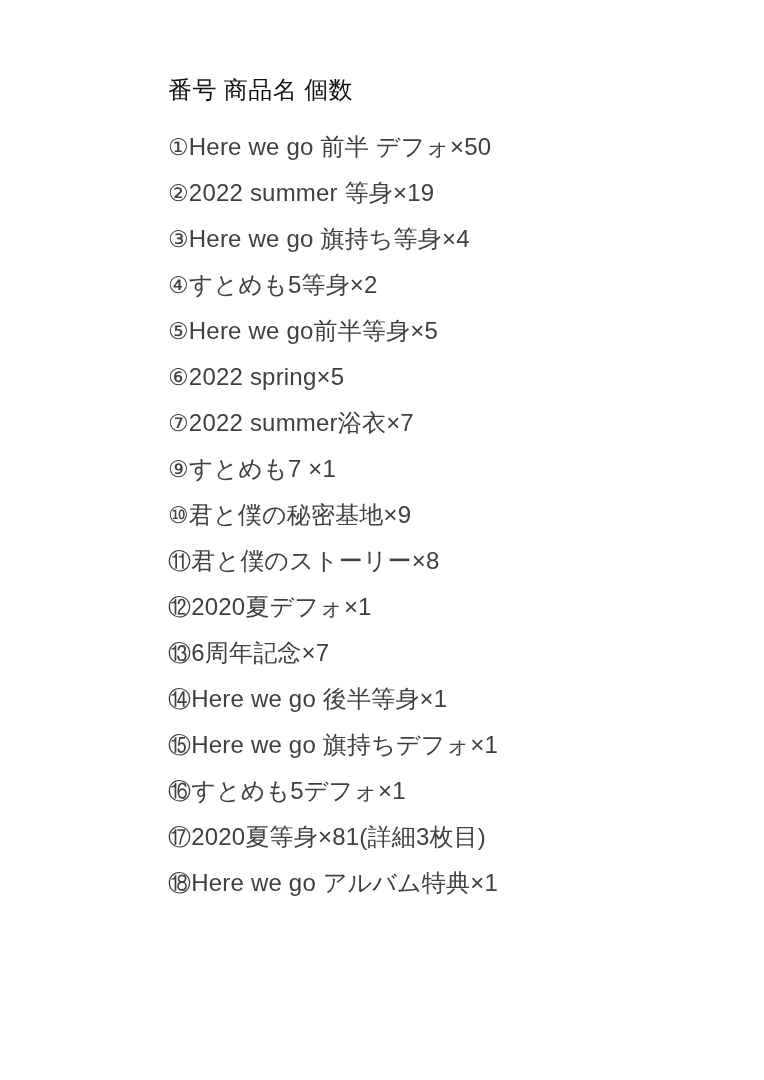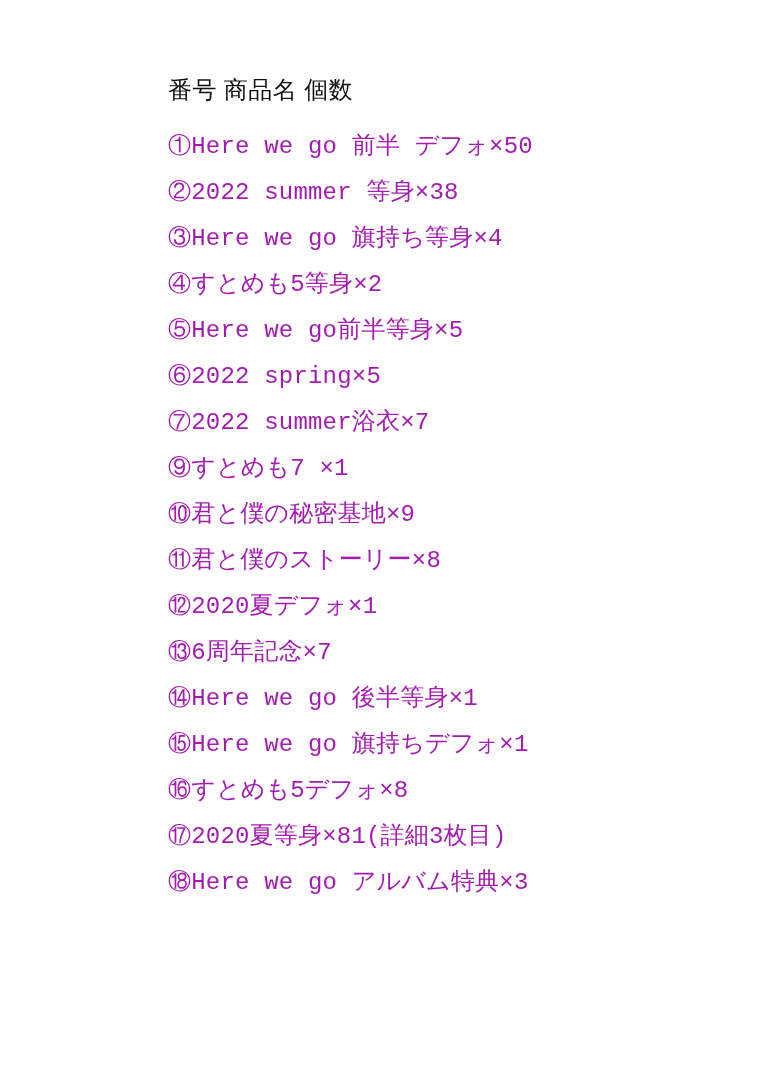--- a/index.html
+++ b/index.html
@@ -31,49 +31,48 @@
     white-space: pre;
   }
   .item-list {
     list-style: none;
     margin: 0;
     padding: 0;
   }
   .item-row {
     font-size: 24px;
     line-height: 46px;
-    color: #a21caf;
+    color: #404040;
     white-space: pre;
     letter-spacing: 0.2px;
-    font-family: Liberation Mono, monospace;
   }
   .item-marker {
     font-size: 23px;
   }
   .item-text {
     font-size: 24px;
   }
 </style>
 </head>
 <body>
 
 <div class="page">
   <div class="doc-header">番号 商品名 個数</div>
   <ul class="item-list">
     <li class="item-row"><span class="item-marker">①</span><span class="item-text">Here we go 前半 デフォ×50</span></li>
-    <li class="item-row"><span class="item-marker">②</span><span class="item-text">2022 summer 等身×38</span></li>
+    <li class="item-row"><span class="item-marker">②</span><span class="item-text">2022 summer 等身×19</span></li>
     <li class="item-row"><span class="item-marker">③</span><span class="item-text">Here we go 旗持ち等身×4</span></li>
     <li class="item-row"><span class="item-marker">④</span><span class="item-text">すとめも5等身×2</span></li>
     <li class="item-row"><span class="item-marker">⑤</span><span class="item-text">Here we go前半等身×5</span></li>
     <li class="item-row"><span class="item-marker">⑥</span><span class="item-text">2022 spring×5</span></li>
     <li class="item-row"><span class="item-marker">⑦</span><span class="item-text">2022 summer浴衣×7</span></li>
     <li class="item-row"><span class="item-marker">⑨</span><span class="item-text">すとめも7 ×1</span></li>
     <li class="item-row"><span class="item-marker">⑩</span><span class="item-text">君と僕の秘密基地×9</span></li>
     <li class="item-row"><span class="item-marker">⑪</span><span class="item-text">君と僕のストーリー×8</span></li>
     <li class="item-row"><span class="item-marker">⑫</span><span class="item-text">2020夏デフォ×1</span></li>
     <li class="item-row"><span class="item-marker">⑬</span><span class="item-text">6周年記念×7</span></li>
     <li class="item-row"><span class="item-marker">⑭</span><span class="item-text">Here we go 後半等身×1</span></li>
     <li class="item-row"><span class="item-marker">⑮</span><span class="item-text">Here we go 旗持ちデフォ×1</span></li>
-    <li class="item-row"><span class="item-marker">⑯</span><span class="item-text">すとめも5デフォ×8</span></li>
+    <li class="item-row"><span class="item-marker">⑯</span><span class="item-text">すとめも5デフォ×1</span></li>
     <li class="item-row"><span class="item-marker">⑰</span><span class="item-text">2020夏等身×81(詳細3枚目)</span></li>
-    <li class="item-row"><span class="item-marker">⑱</span><span class="item-text">Here we go アルバム特典×3</span></li>
+    <li class="item-row"><span class="item-marker">⑱</span><span class="item-text">Here we go アルバム特典×1</span></li>
   </ul>
 </div>
 
 </body></html>

